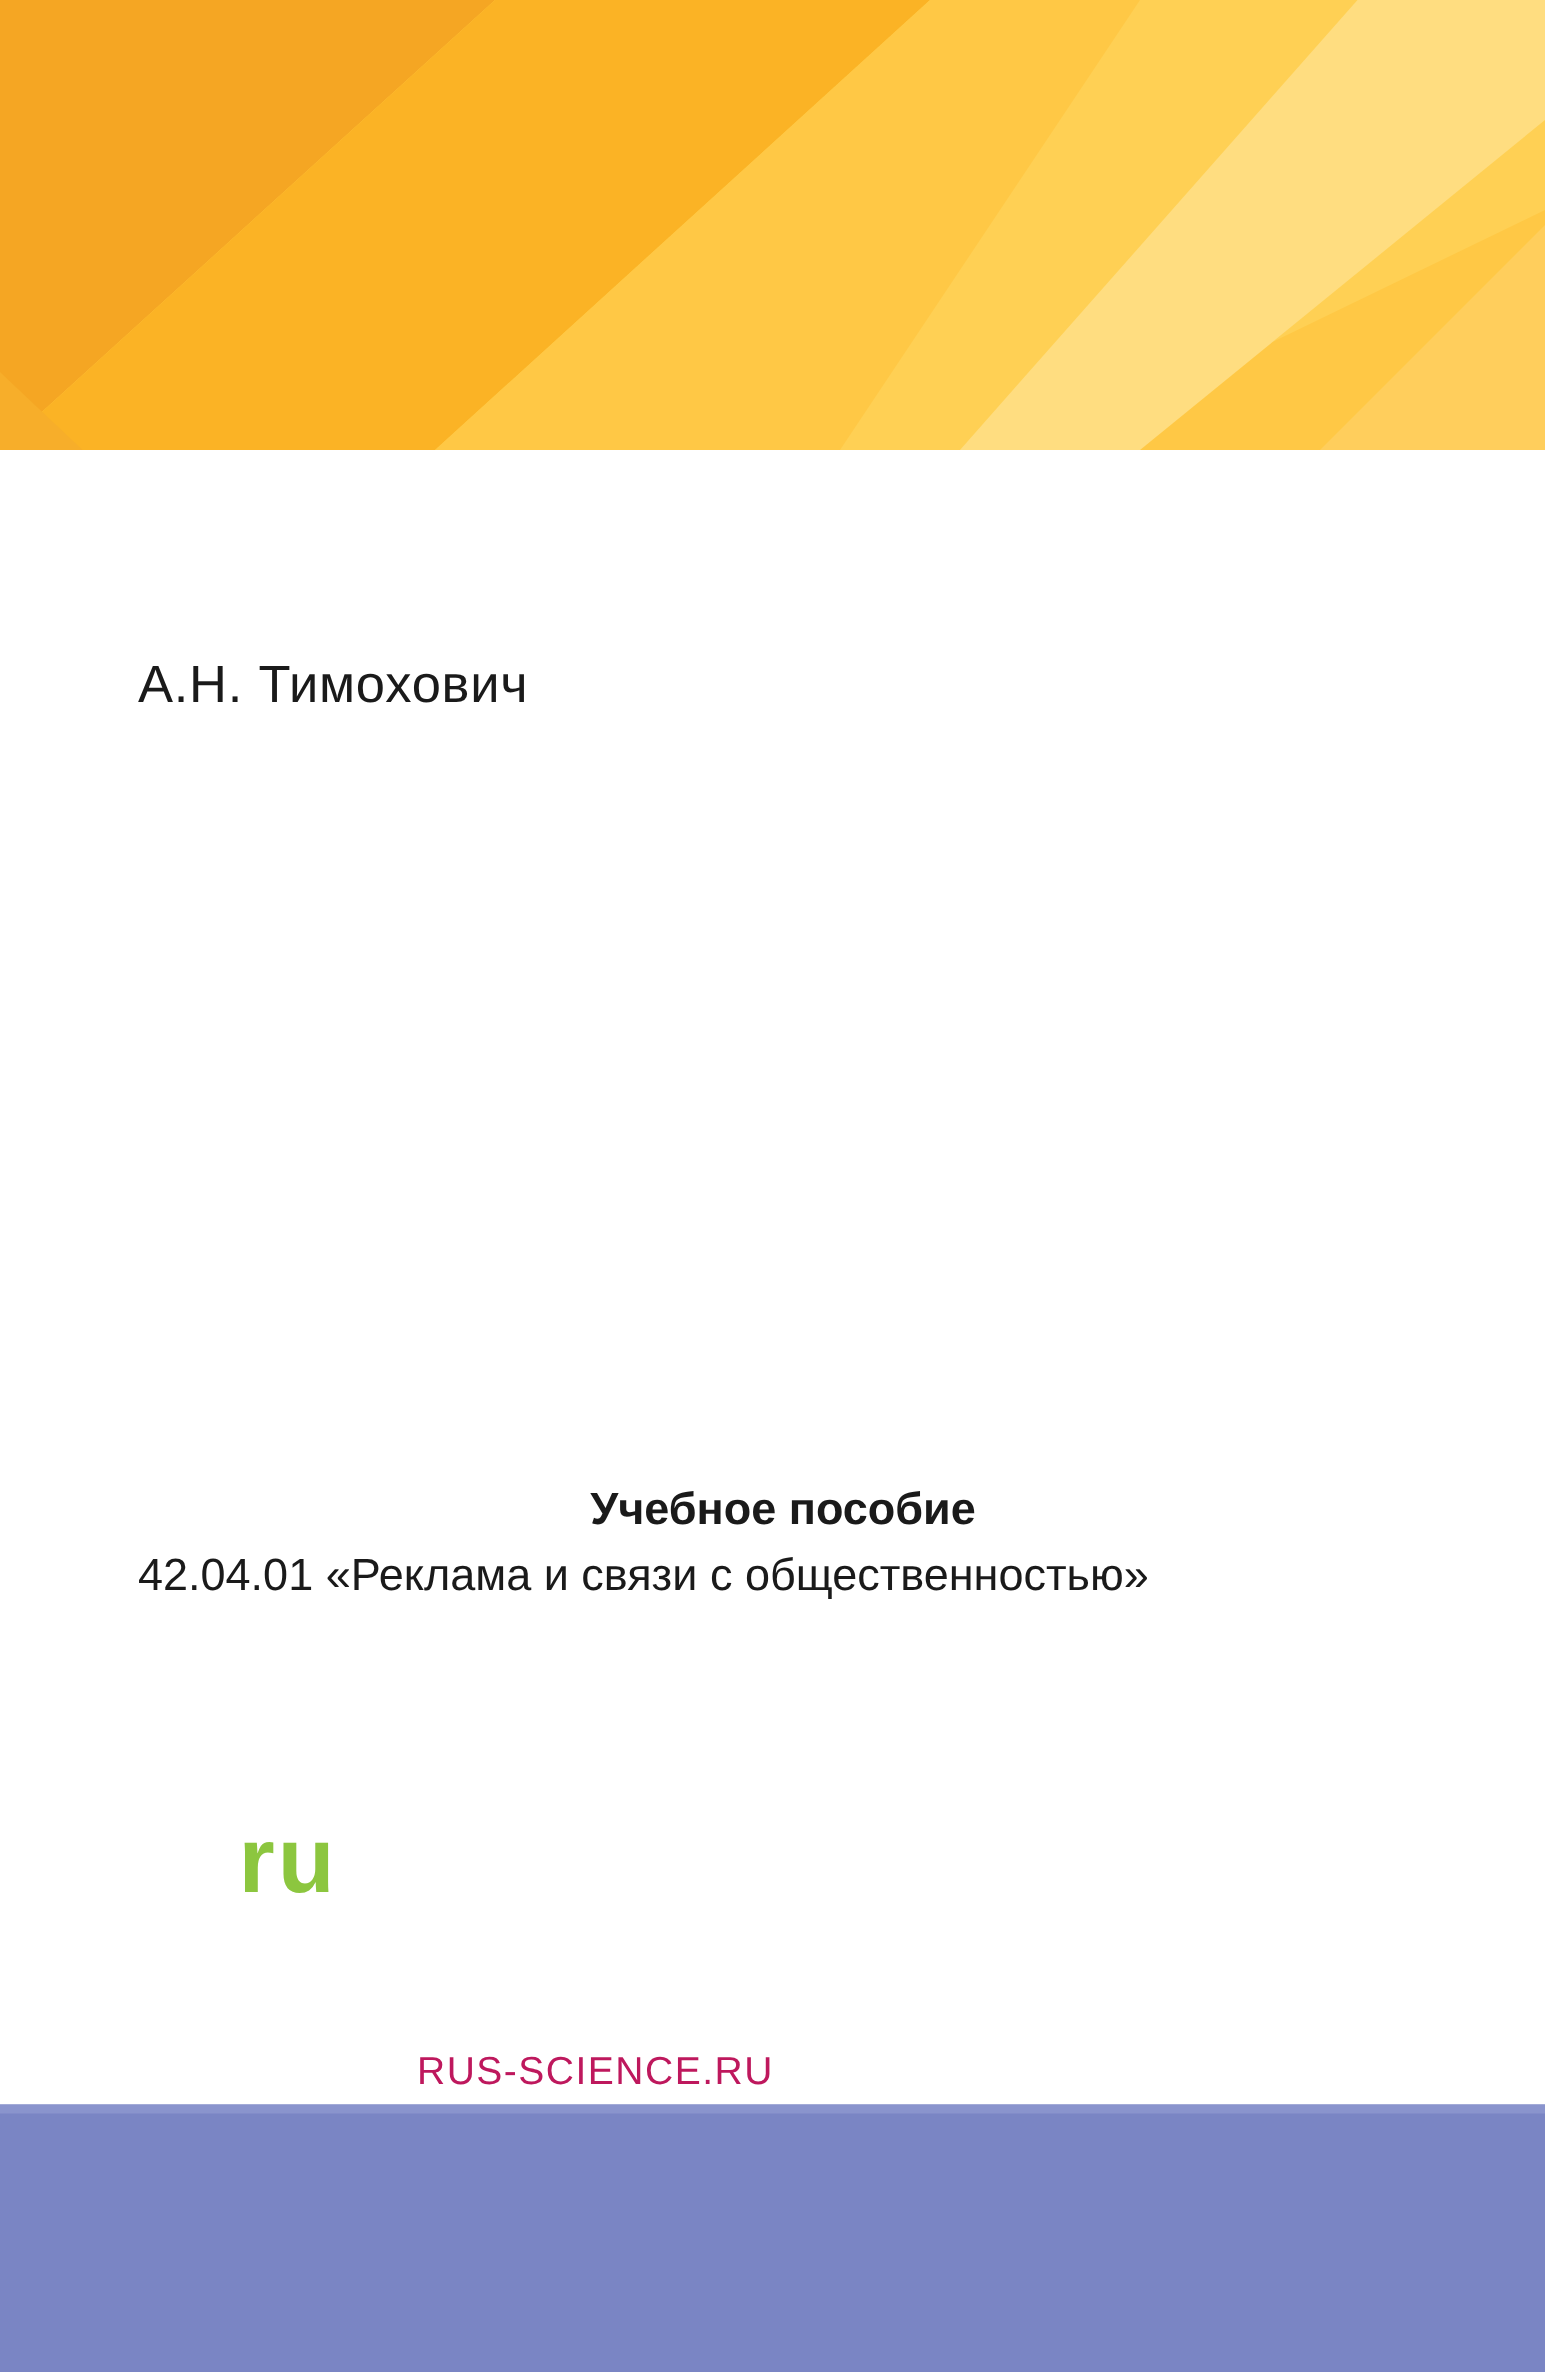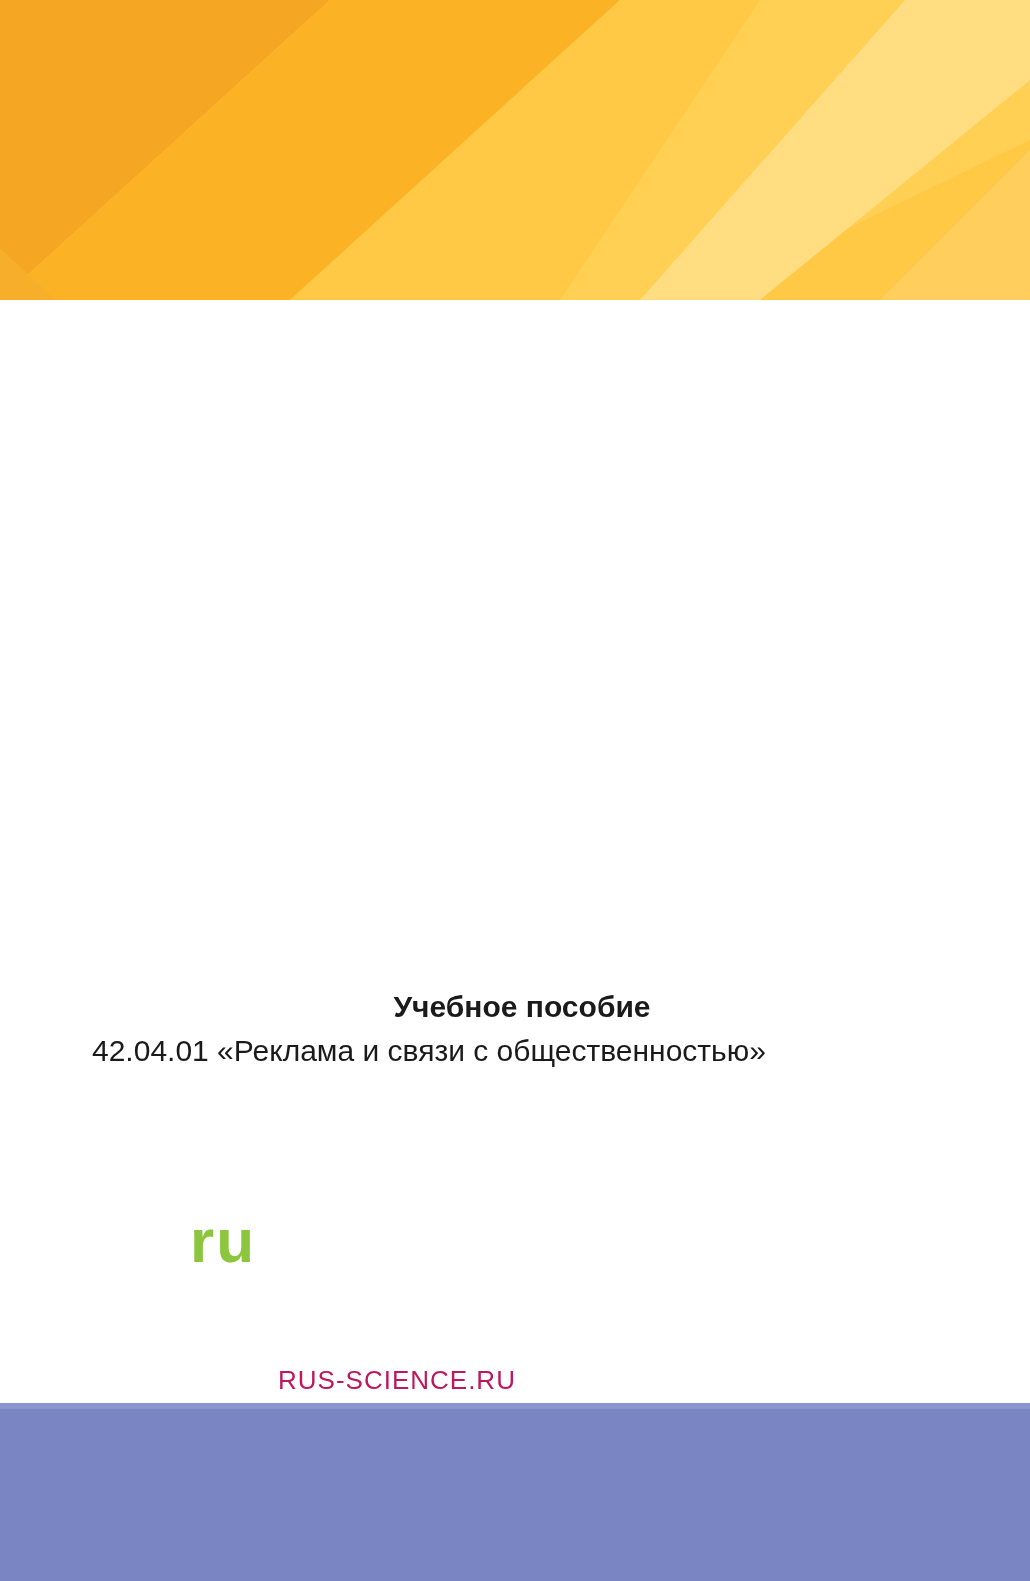--- a/index.html
+++ b/index.html
@@ -85,21 +85,21 @@
   
   .logo {
     position: absolute;
     left: 88px;
     top: 1210px;
     width: 470px;
     height: 200px;
   }
   .logo-ru {
     position: absolute;
-    left: 102px;
+    left: 71px;
     top: 0;
     font-size: 62px;
     font-weight: 700;
     color: #8cc63f;
     letter-spacing: 2px;
     line-height: 1;
   }
   .logo-main {
     position: absolute;
     left: 0;
@@ -153,20 +153,21 @@
       <polygon points="0,0 330,0 0,300" fill="#F5A623"></polygon>
       <polygon points="330,0 620,0 290,300 0,300" fill="#FBB325"></polygon>
       <polygon points="620,0 1030,0 1030,70 700,300 290,300" fill="#FFC845"></polygon>
       <polygon points="760,0 1030,0 1030,140 700,300 560,300" fill="#FFD054"></polygon>
       <polygon points="905,0 1030,0 1030,80 760,300 640,300" fill="#FFDD80"></polygon>
       <polygon points="1030,150 1030,300 880,300" fill="#FFCE5C"></polygon>
       <polygon points="0,248 55,300 0,300" fill="#F7AE2A"></polygon>
     </svg>
   </div>
 
+  <div class="author">А.Н. Тимохович</div>
 
 
   <div class="subtitle">
     <span class="subtitle-line first">Учебное пособие</span>
     <span class="subtitle-line">42.04.01 «Реклама и связи с общественностью»</span>
   </div>
 
   <div class="logo">
     <span class="logo-ru">ru</span>
     <span class="logo-domain">RUS-SCIENCE.RU</span>

